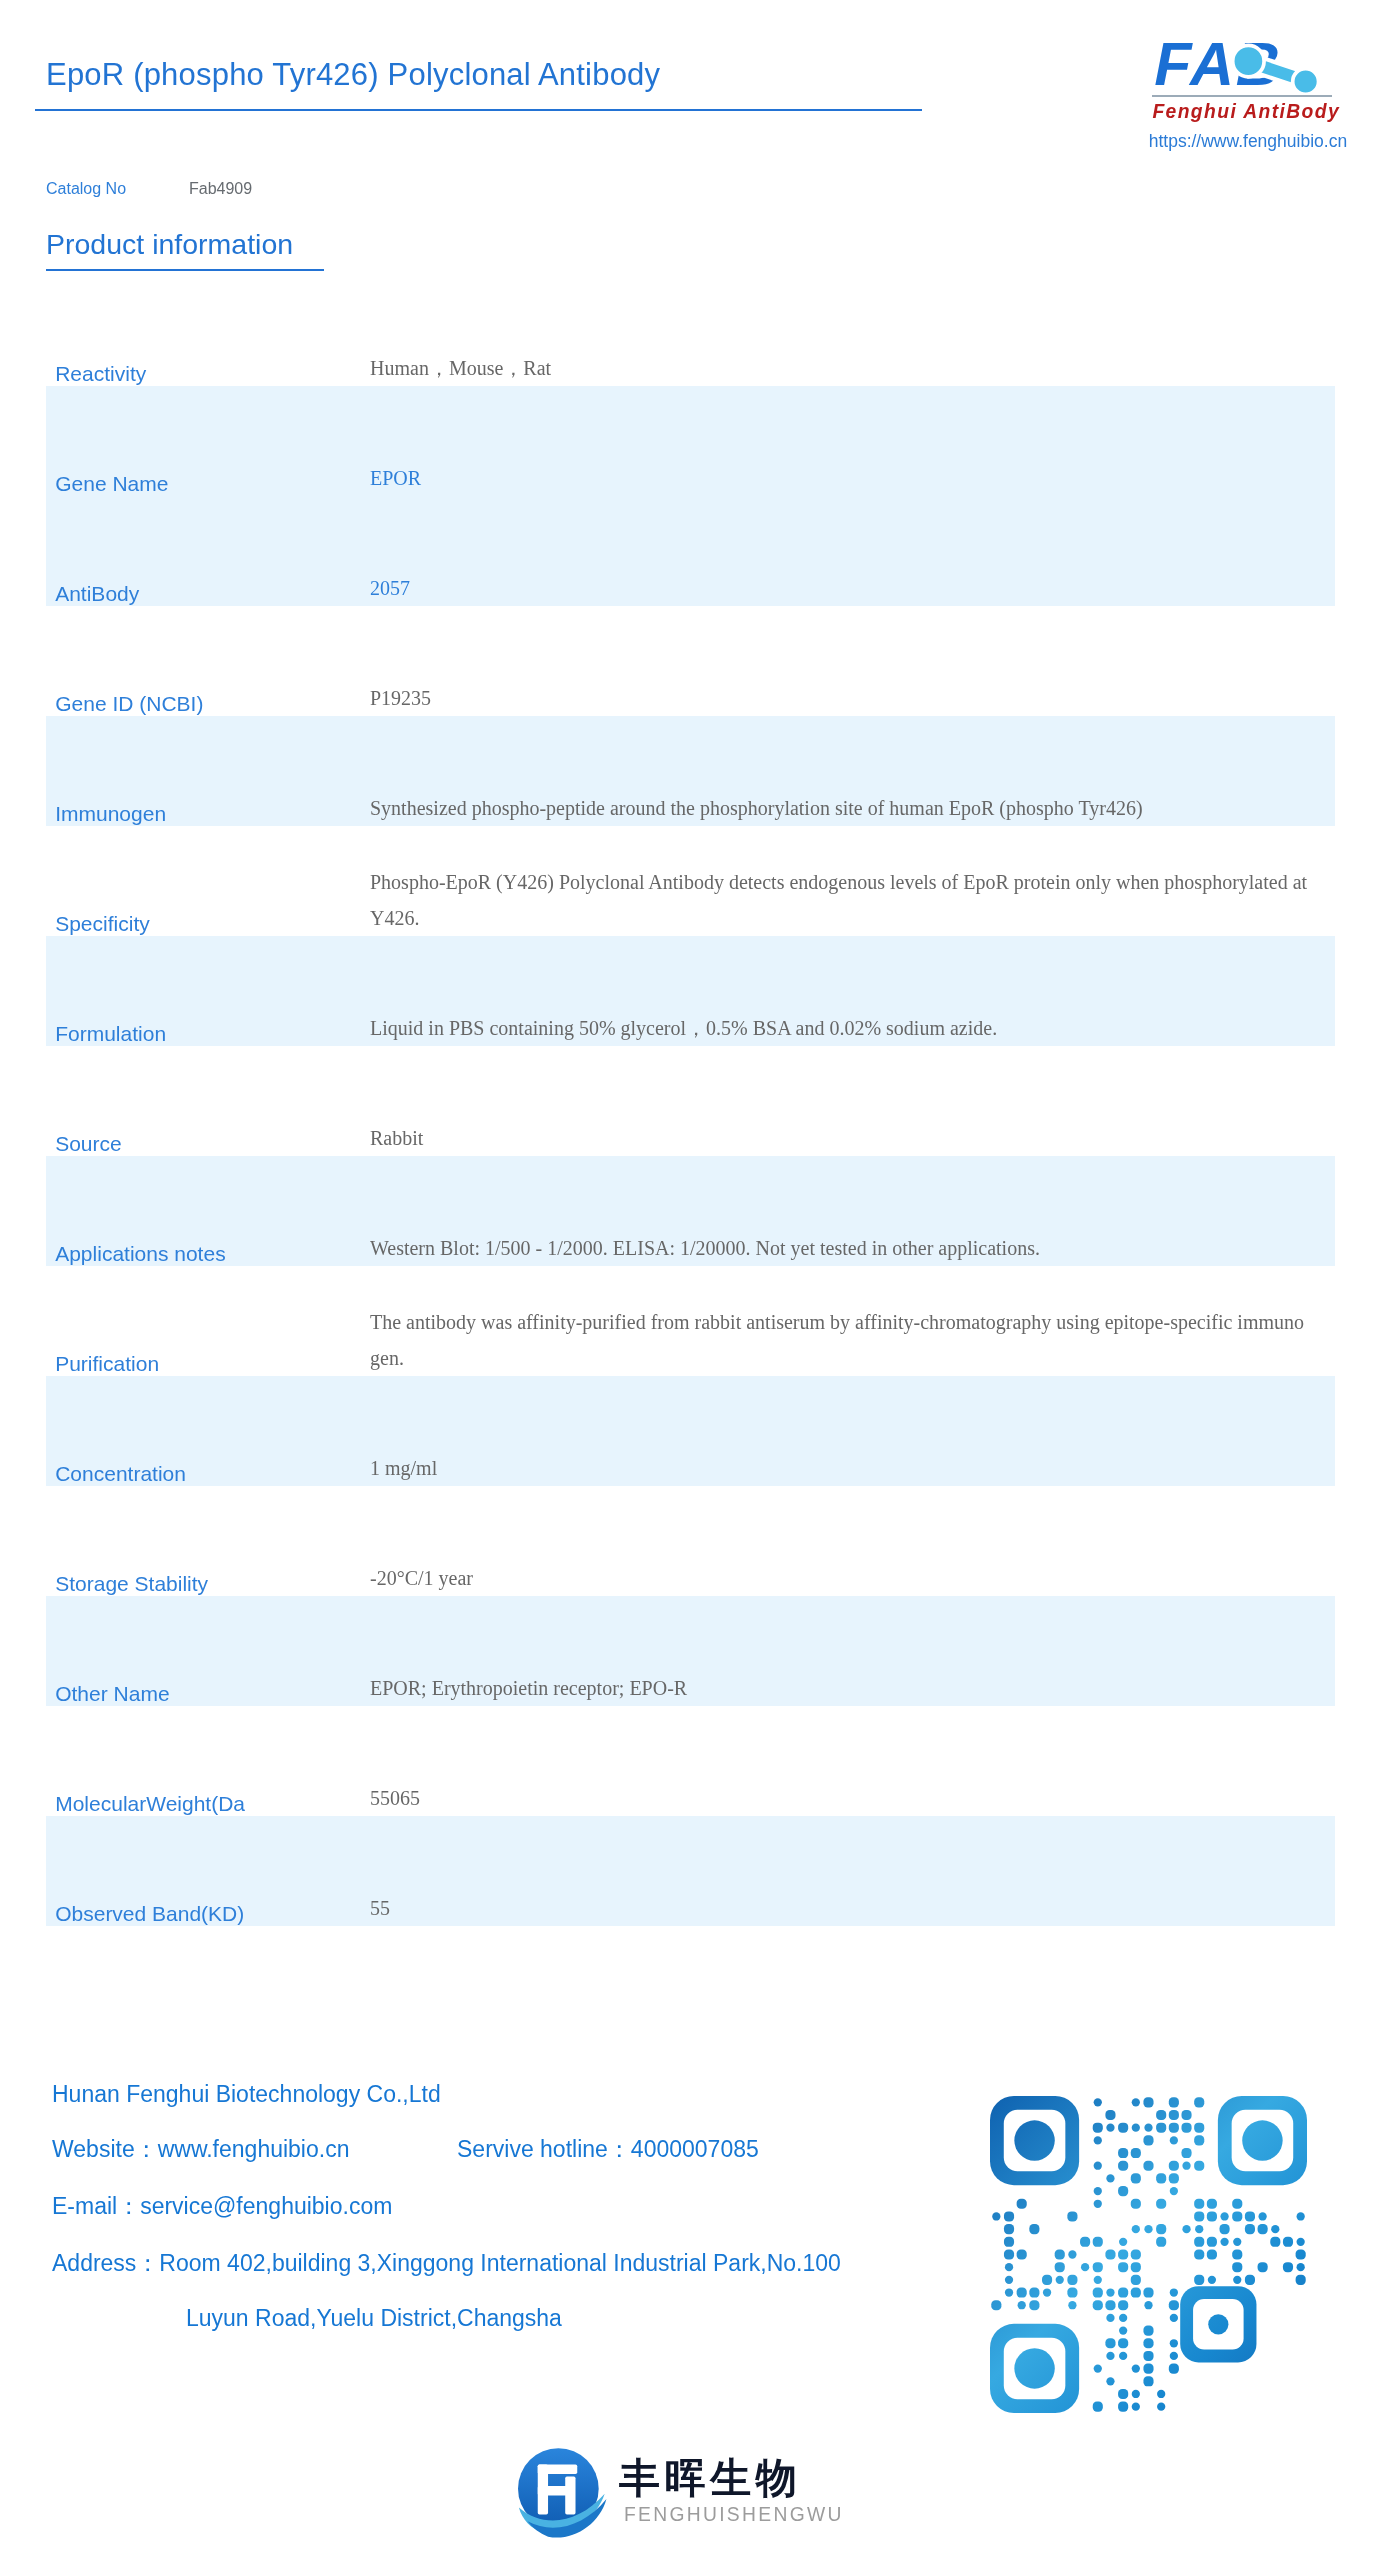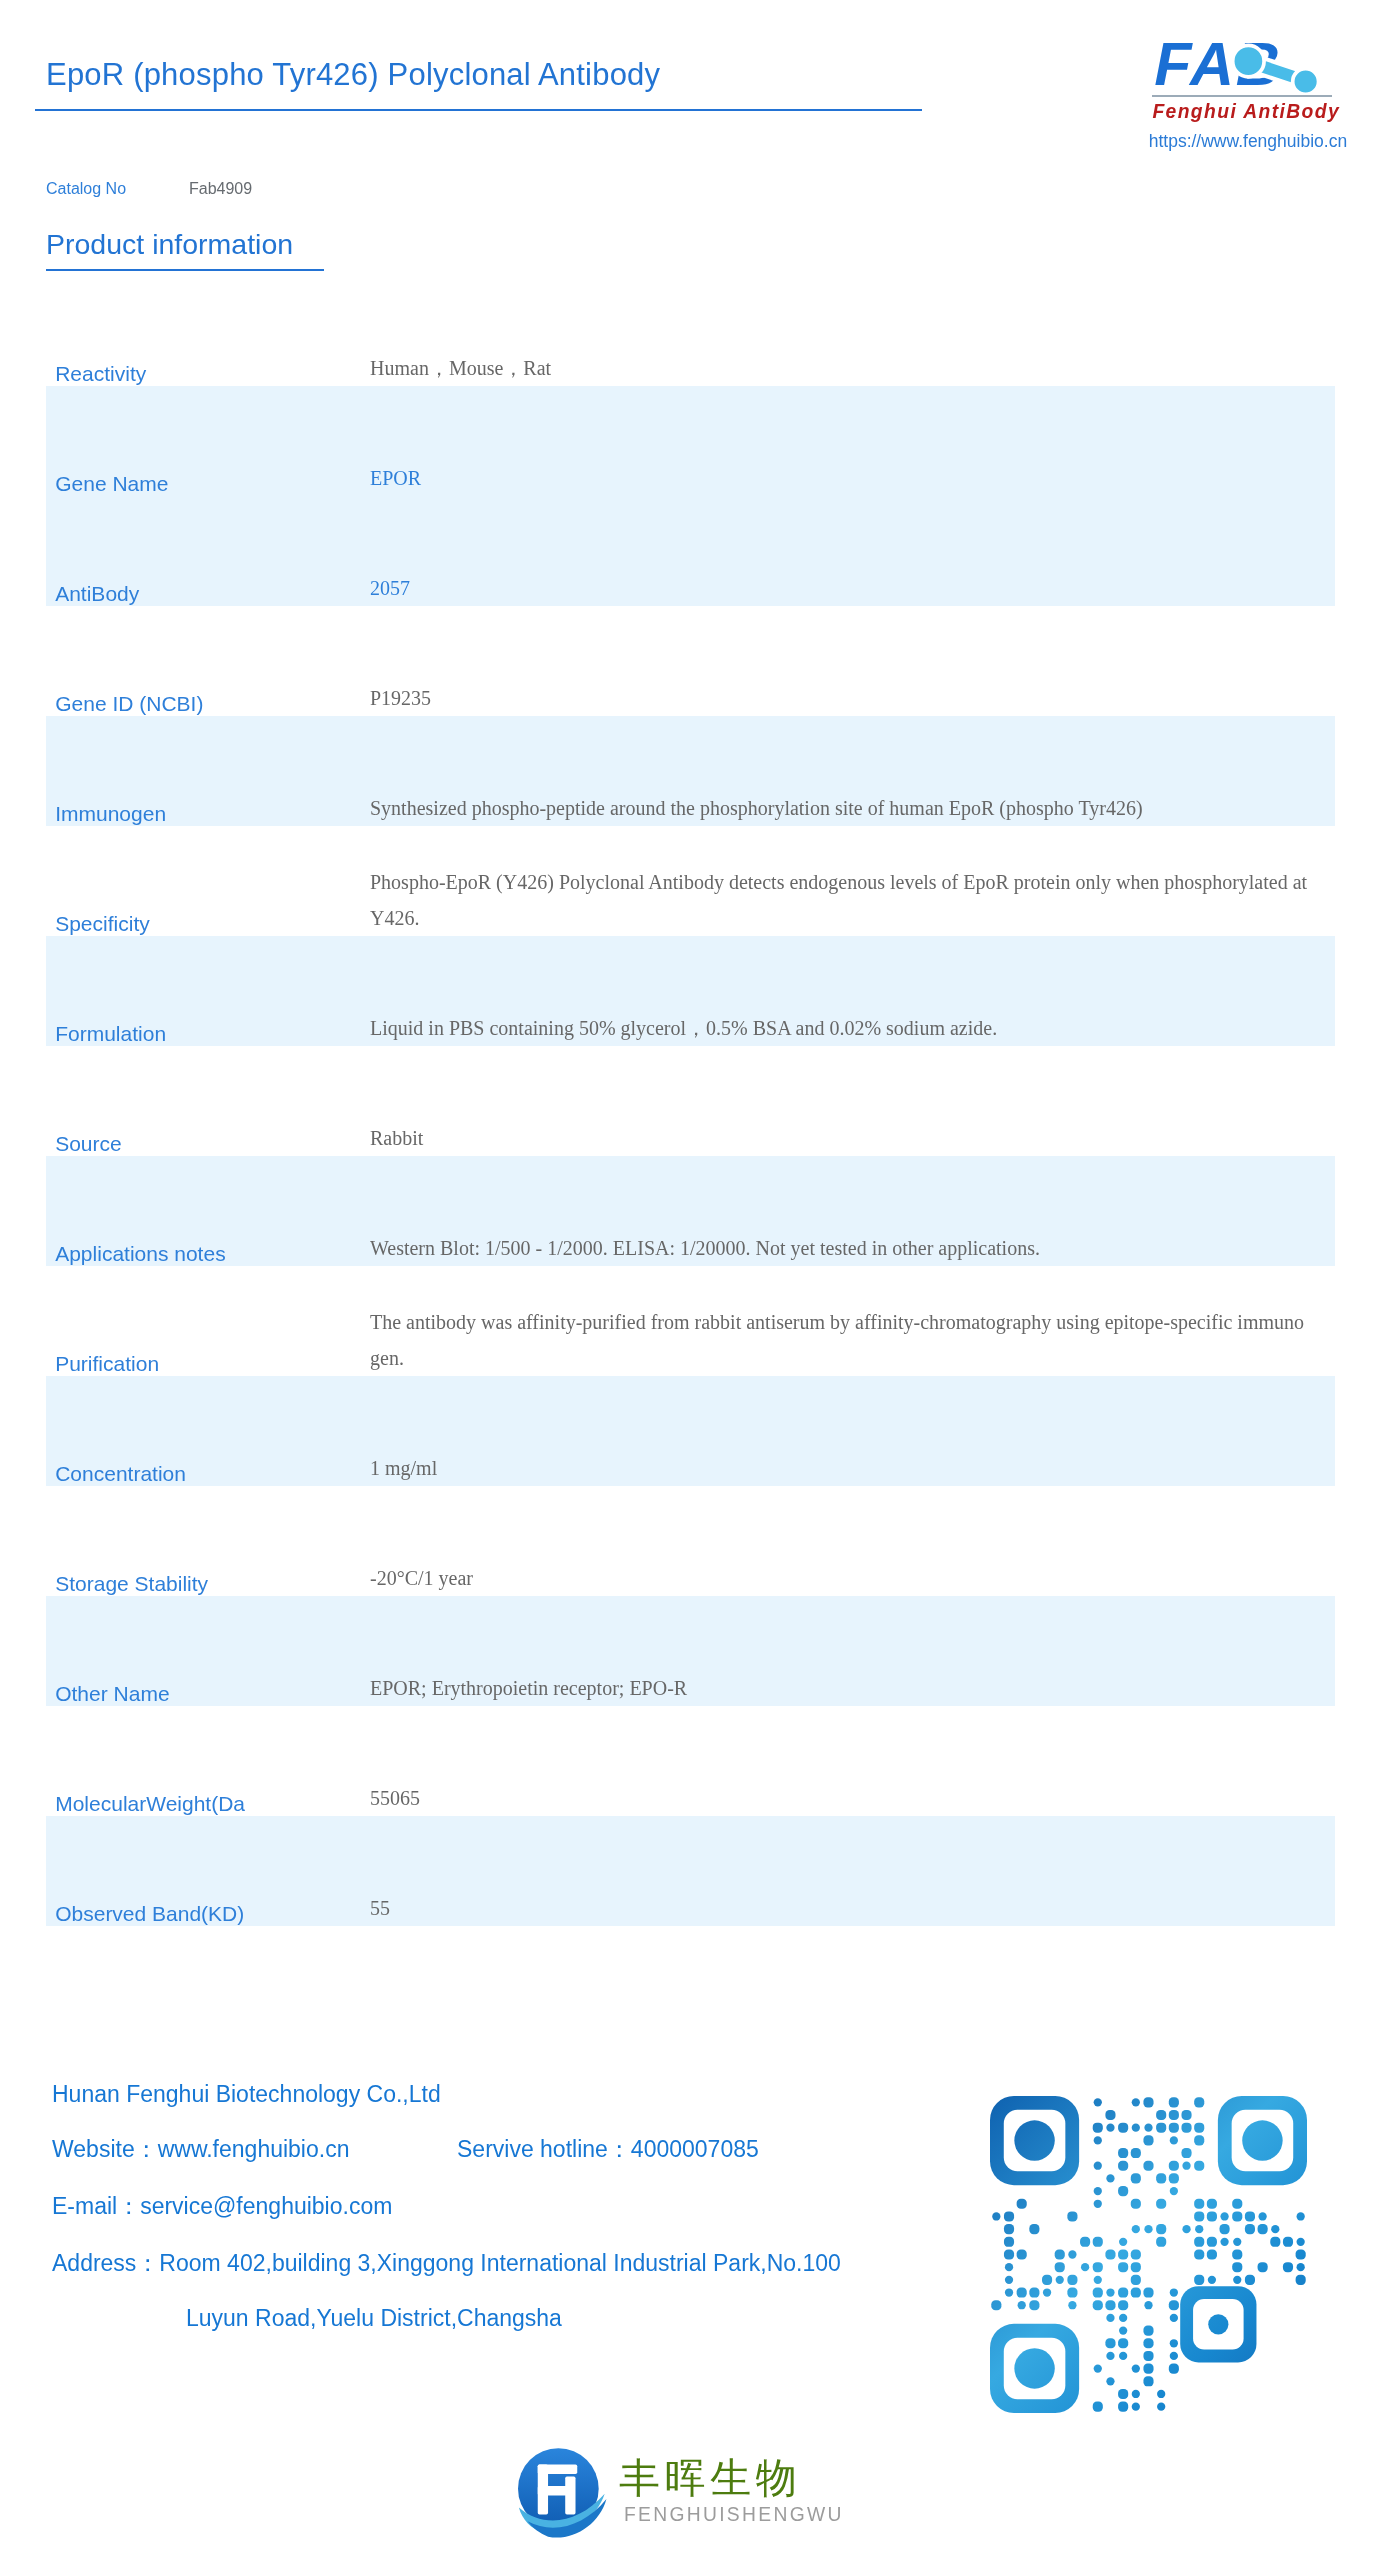--- a/index.html
+++ b/index.html
@@ -44,21 +44,21 @@
   .contact-line { margin-bottom:26px; white-space:nowrap; }
   .contact-website { display:inline-block; min-width:405px; }
   .contact-addr2 { padding-left:134px; }
 
   
   .qr-wrap { position:absolute; left:990px; top:2096px; width:317px; height:317px; }
 
   
   .footer-logo { position:absolute; left:512px; top:2438px; width:368px; height:120px; }
   .footer-mark { position:absolute; left:0; top:5.5px; width:103px; height:103px; }
-  .footer-cn { position:absolute; left:107px; top:13px; font-size:41px; font-weight:400; color:#4d7c0f;
+  .footer-cn { position:absolute; left:107px; top:13px; font-size:41px; font-weight:700; color:#0f172a;
                letter-spacing:4.6px; white-space:nowrap; }
   .footer-en { position:absolute; left:112px; top:66px; font-size:19.3px; color:#9c9c9c;
                letter-spacing:2.3px; white-space:nowrap; }
 </style>
 </head>
 <body>
 
 <div class="page">
 
   <h1 class="doc-title">EpoR (phospho Tyr426) Polyclonal Antibody</h1>

